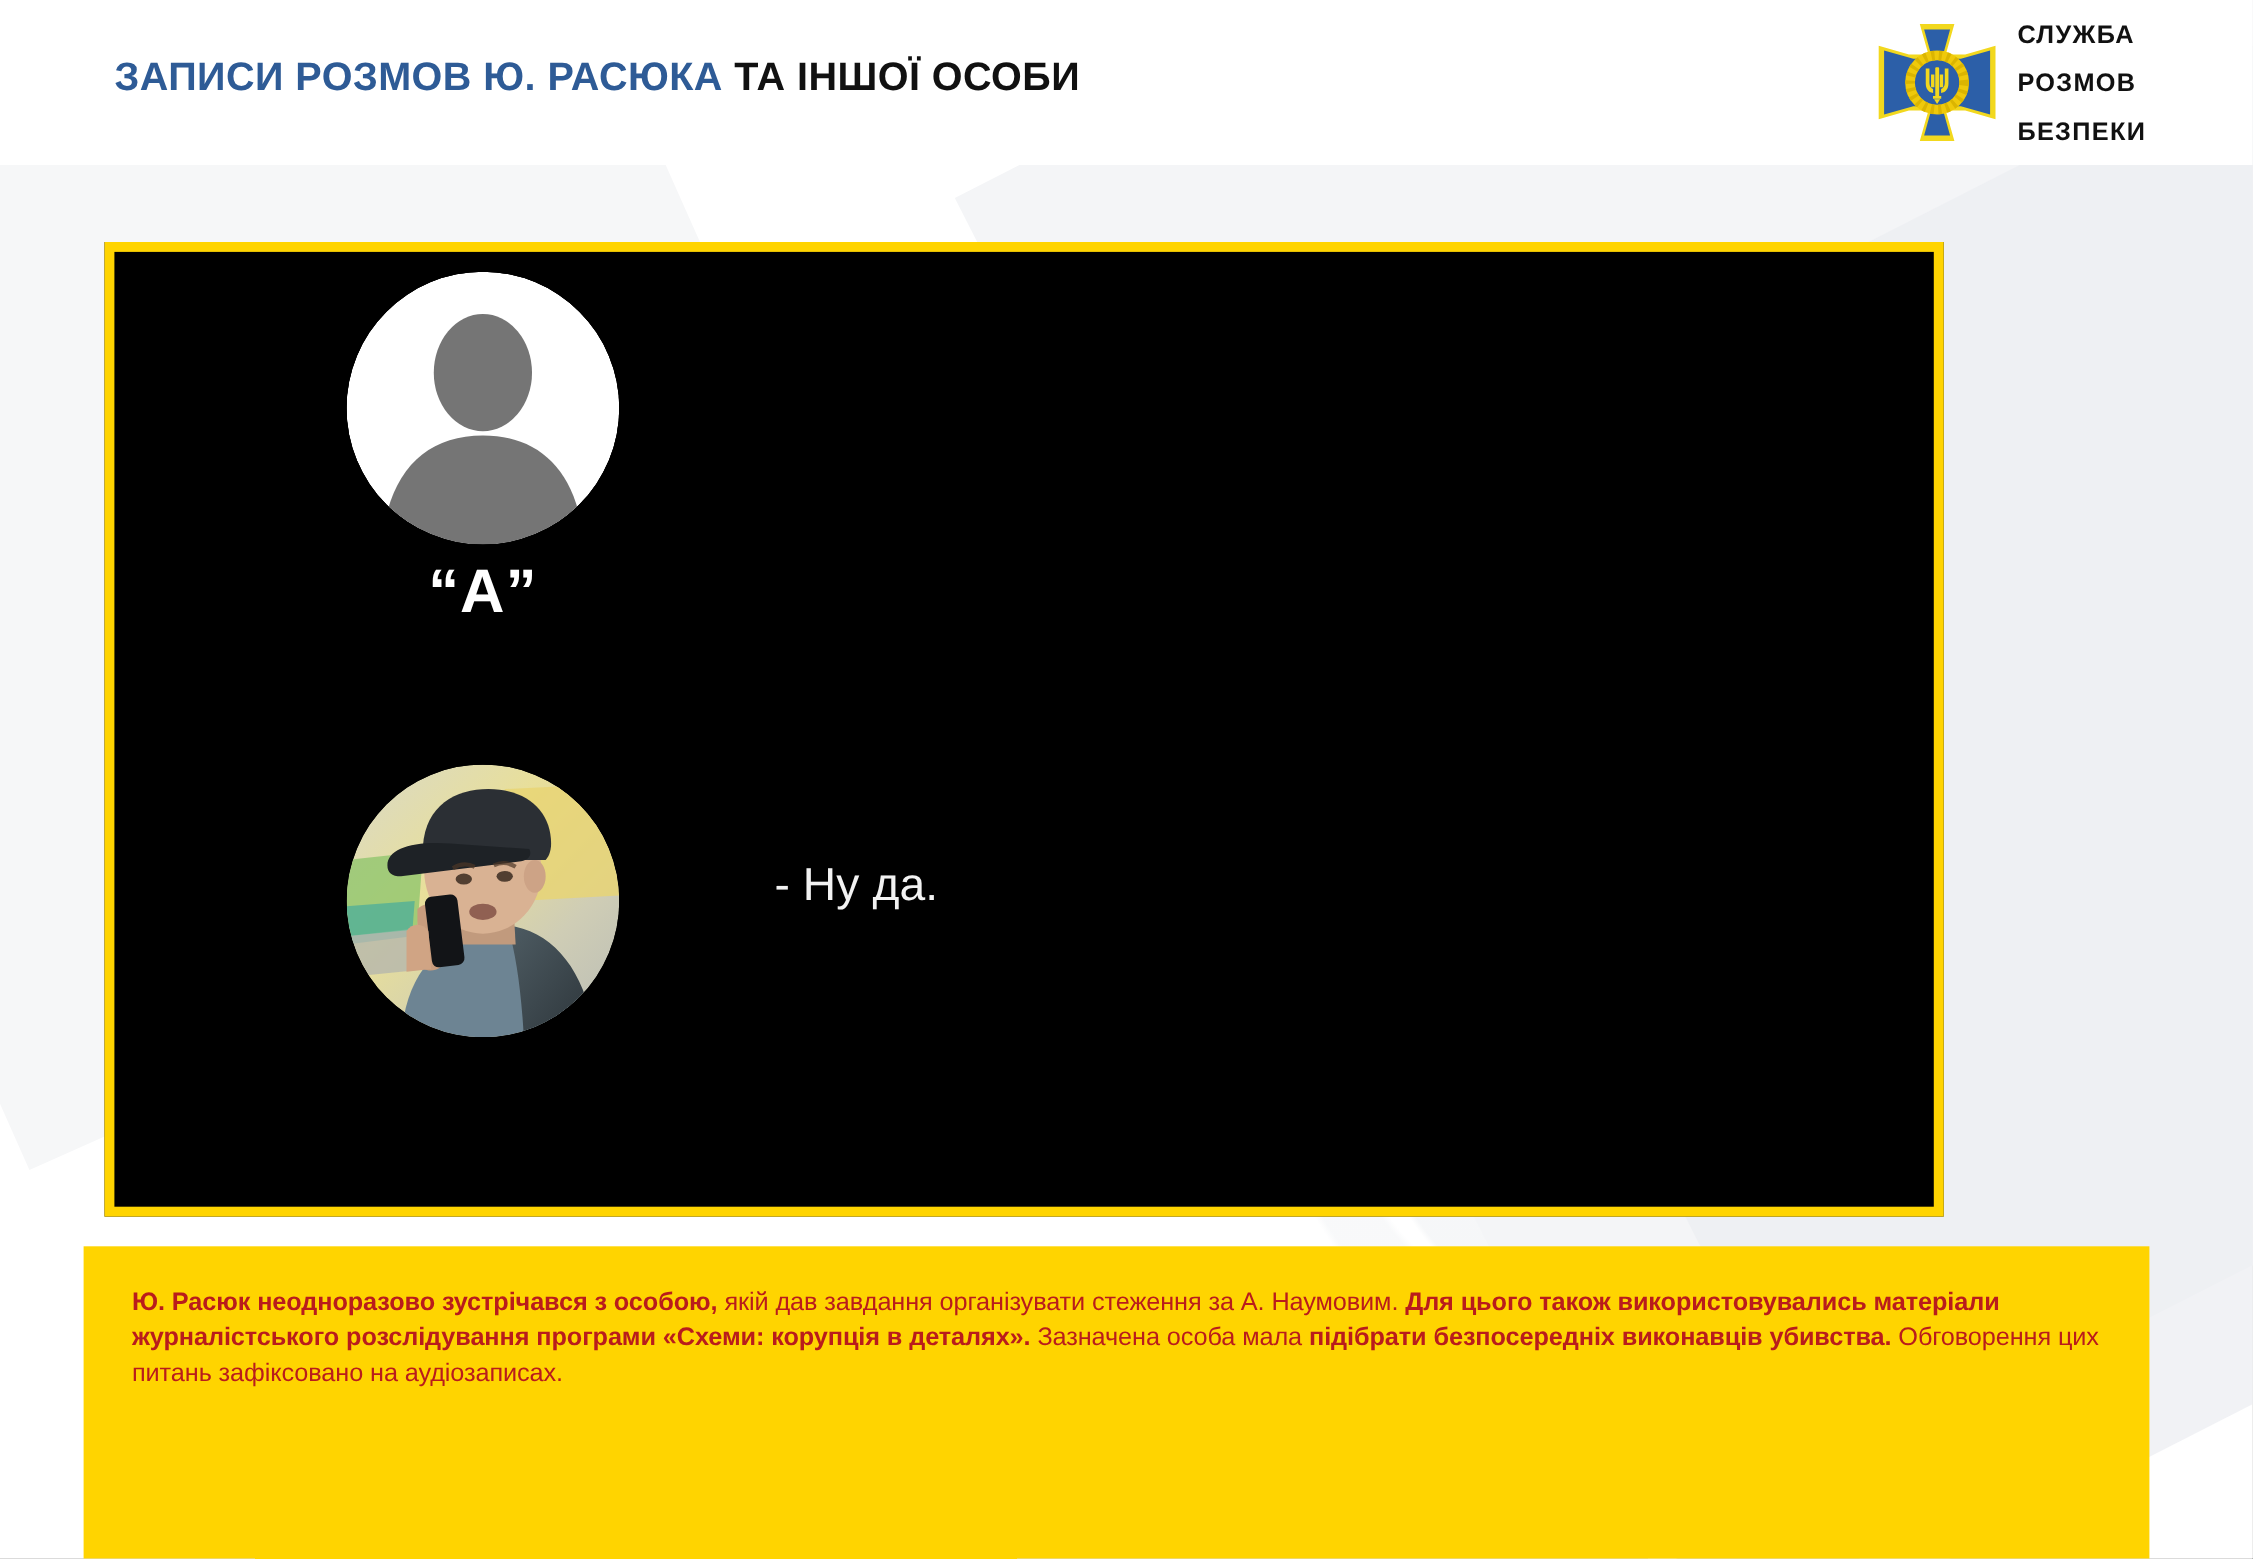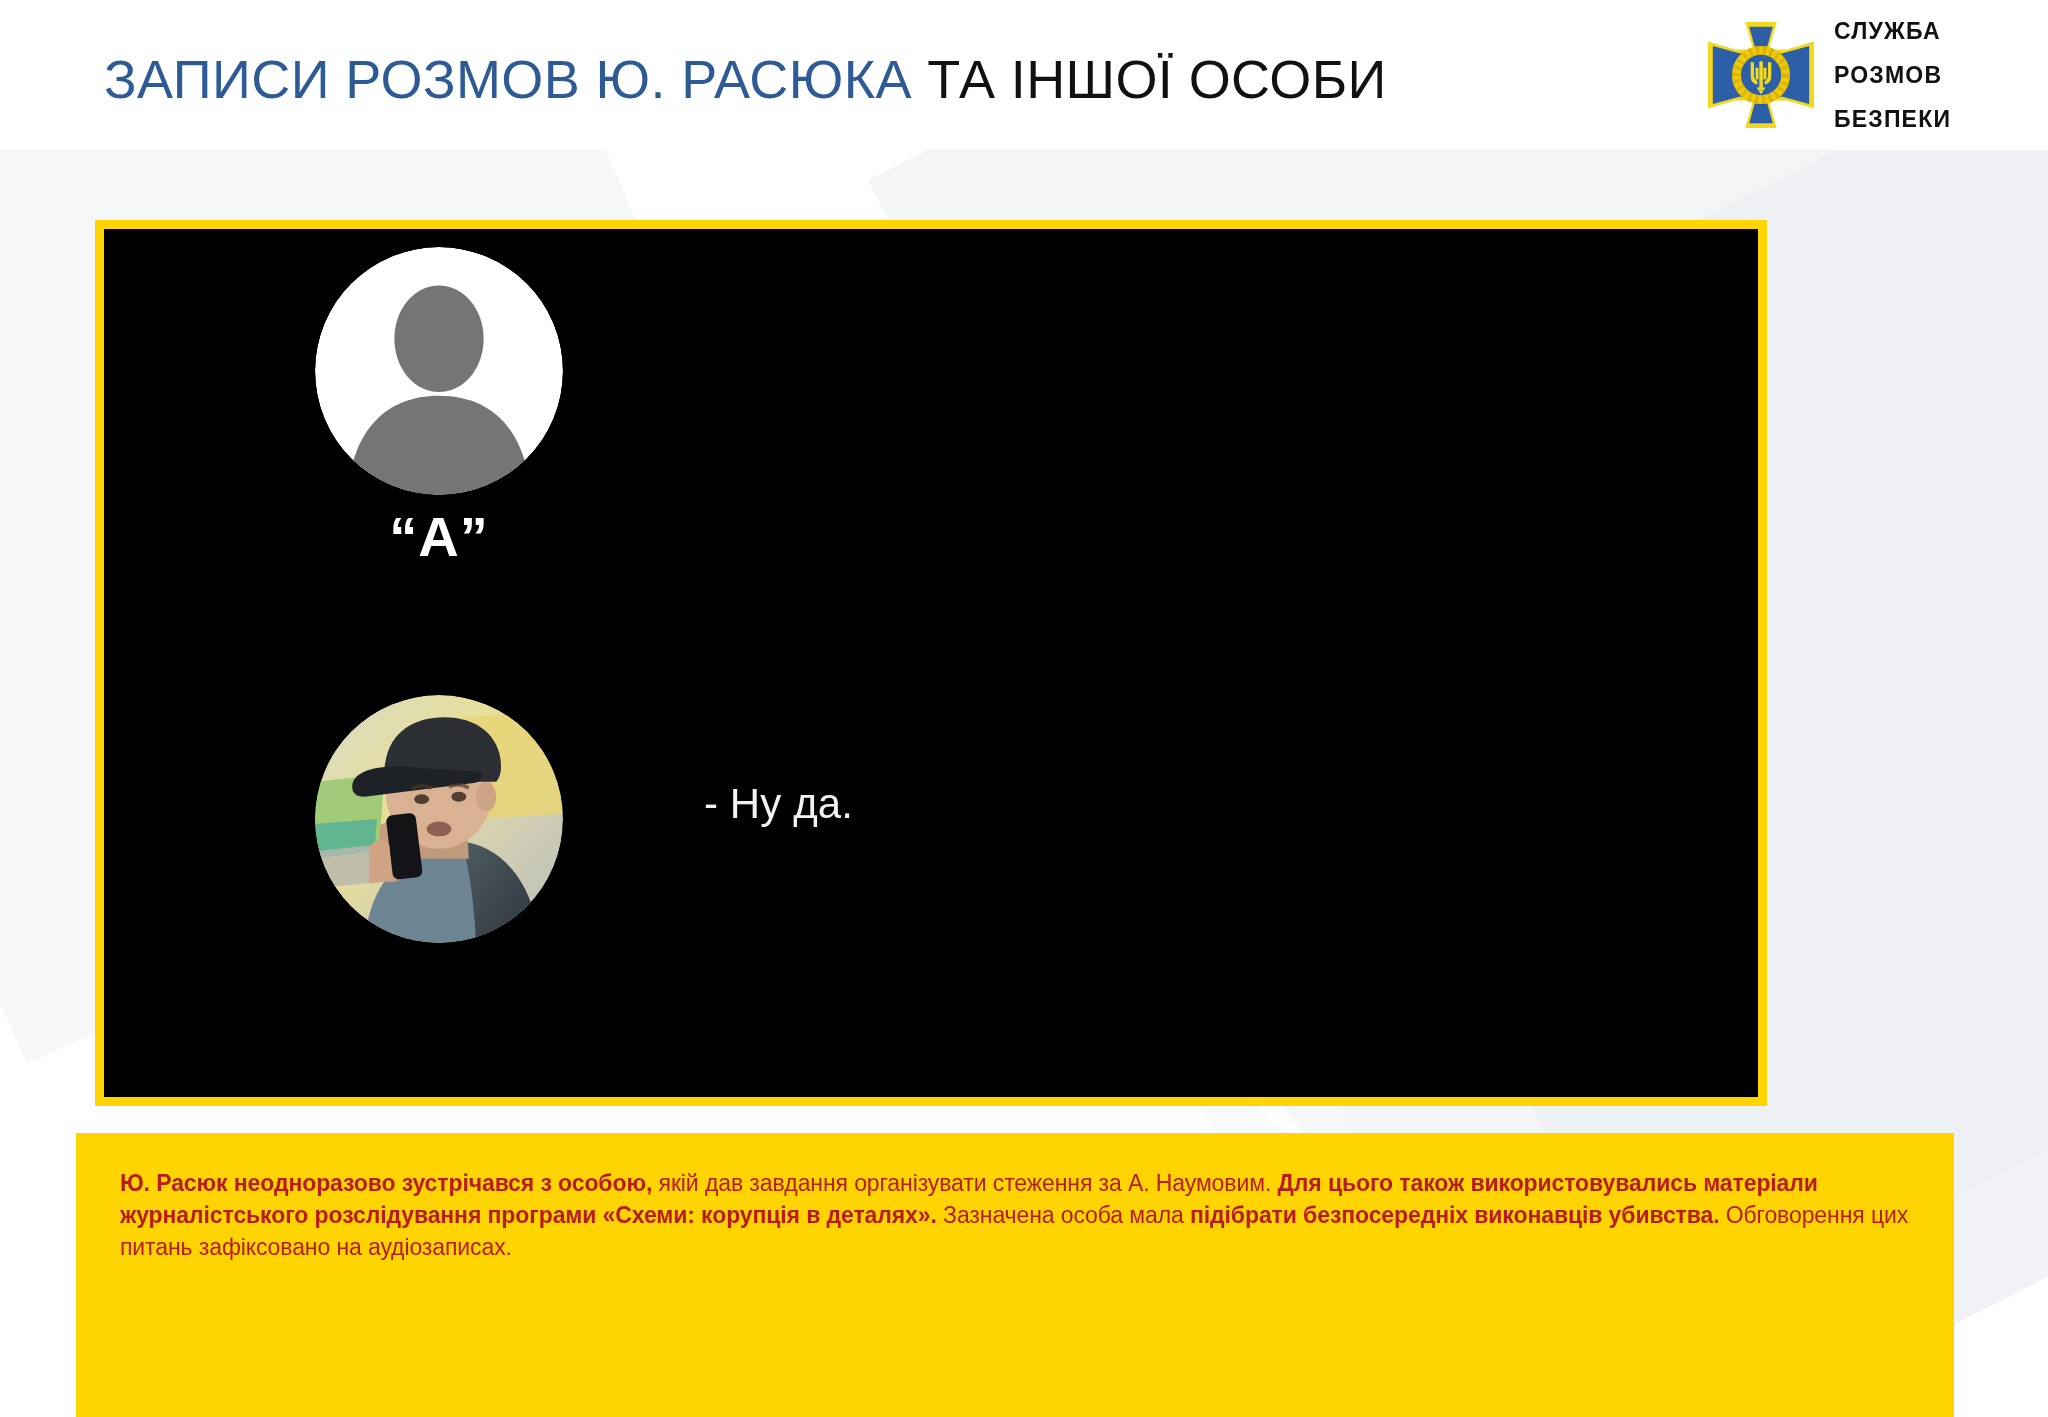--- a/index.html
+++ b/index.html
@@ -92,22 +92,22 @@
     position: absolute;
     left: 0; top: 0;
     width: 2048px;
     height: 150px;
     z-index: 5;
   }
   #page-title {
     position: absolute;
     left: 104px;
     top: 52px;
-    font-size: 54px;
-    font-weight: normal;
+    font-size: 36px;
+    font-weight: bold;
     letter-spacing: .4px;
     white-space: nowrap;
     line-height: 1;
   }
   #page-title .t-blue { color: #2E5B96; }
   #page-title .t-black { color: #111111; }
 
   
   #sbu-logo {
     position: absolute;

